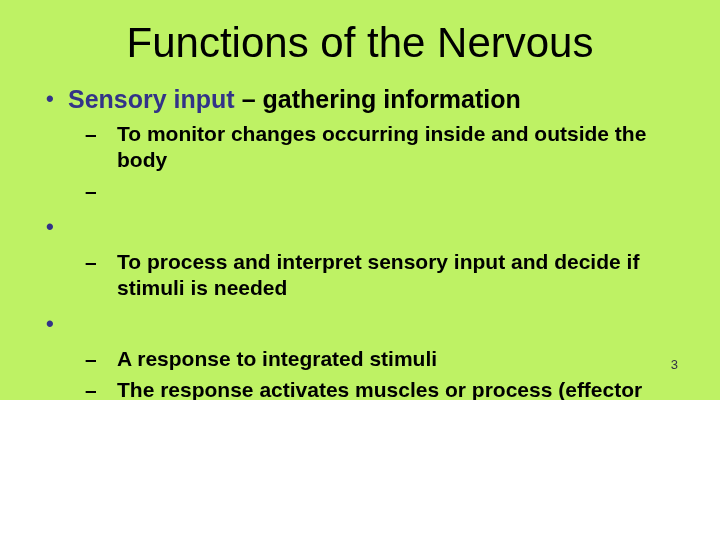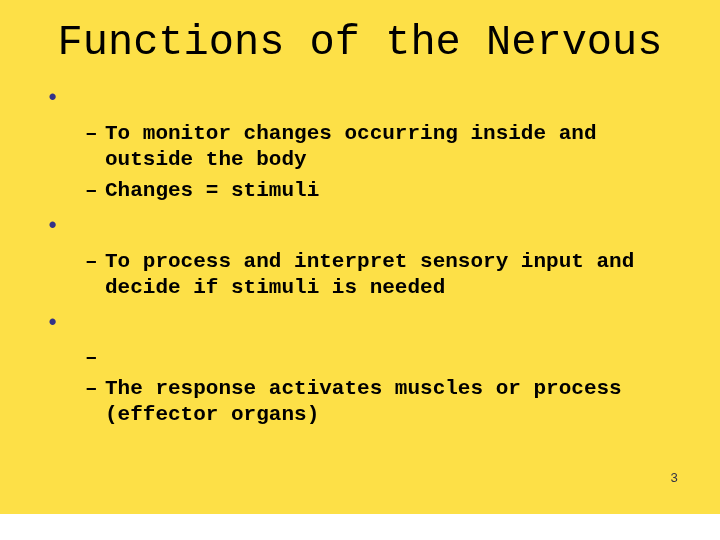--- a/index.html
+++ b/index.html
@@ -3,24 +3,24 @@
 <meta charset="utf-8">
 <style>
   html, body {
     margin: 0;
     padding: 0;
     background: #ffffff;
   }
   .slide {
     position: relative;
     width: 720px;
-    height: 514px;
-    background: #fde047;
+    height: 400px;
+    background: #bef264;
     overflow: hidden;
-    font-family: Liberation Mono, monospace;
+    font-family: Liberation Sans, sans-serif;
   }
   .title {
     padding-top: 20px;
     text-align: center;
     font-size: 42px;
     line-height: 1.1;
     font-weight: 400;
     color: #000000;
   }
   .content {
@@ -55,20 +55,21 @@
     line-height: 1.24;
     font-weight: 700;
     color: #000000;
   }
   .m2 {
     width: 20px;
     flex: 0 0 20px;
   }
   .l2 .txt {
     max-width: 578px;
+    margin-left: 12px;
   }
   .page-number {
     position: absolute;
     right: 42px;
     bottom: 28px;
     font-size: 13px;
     font-weight: 400;
     color: #333344;
   }
 </style>
@@ -78,43 +79,44 @@
 <div class="slide">
 
   <div class="title">
     <div>Functions of the Nervous</div>
   </div>
 
   <div class="content">
 
     <div class="l1">
       <span class="m1">•</span>
+      <div><span class="head">Sensory input</span><span class="suffix"> – gathering information</span></div>
     </div>
     <div class="l2">
       <span class="m2">–</span>
       <div class="txt">To monitor changes occurring inside and outside the body</div>
     </div>
     <div class="l2">
       <span class="m2">–</span>
-      <div class="txt">Changes = stimuli</div>
     </div>
 
     <div class="l1">
       <span class="m1">•</span>
     </div>
     <div class="l2">
       <span class="m2">–</span>
       <div class="txt">To process and interpret sensory input and decide if stimuli is needed</div>
     </div>
 
     <div class="l1">
       <span class="m1">•</span>
     </div>
     <div class="l2">
       <span class="m2">–</span>
+      <div class="txt">A response to integrated stimuli</div>
     </div>
     <div class="l2">
       <span class="m2">–</span>
       <div class="txt">The response activates muscles or process (effector organs)</div>
     </div>
 
   </div>
 
   <div class="page-number">3</div>
 

